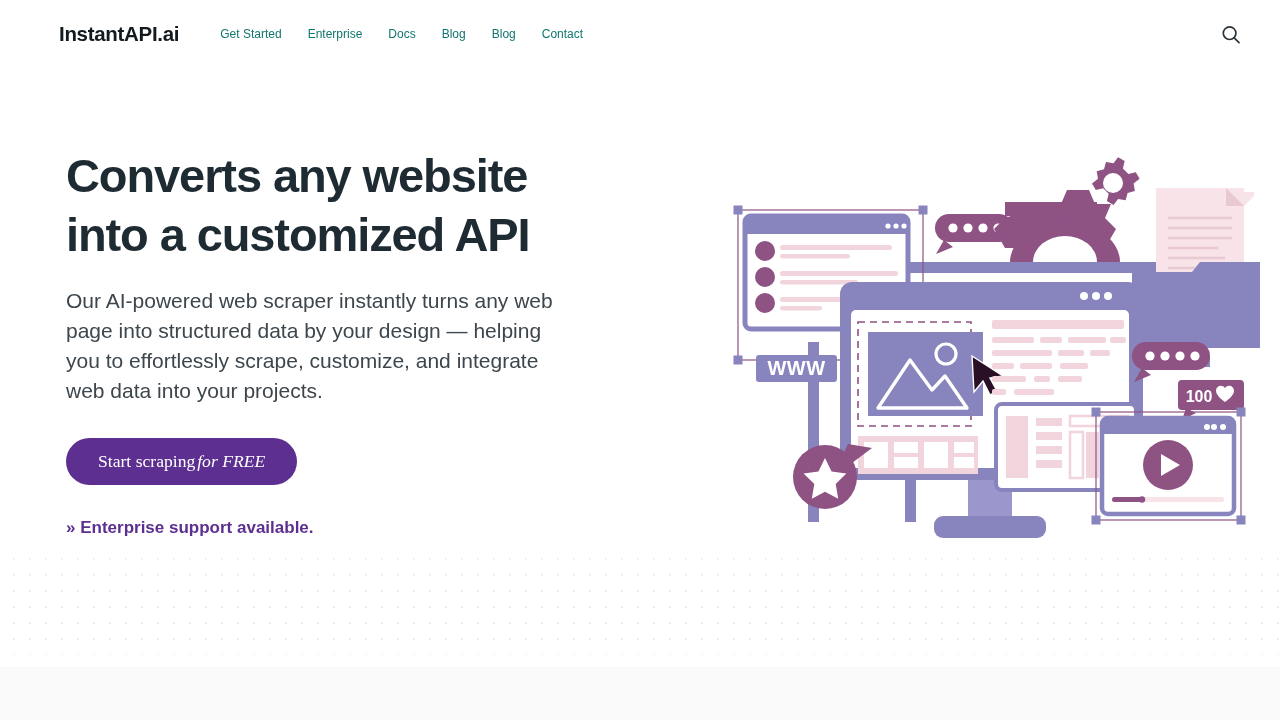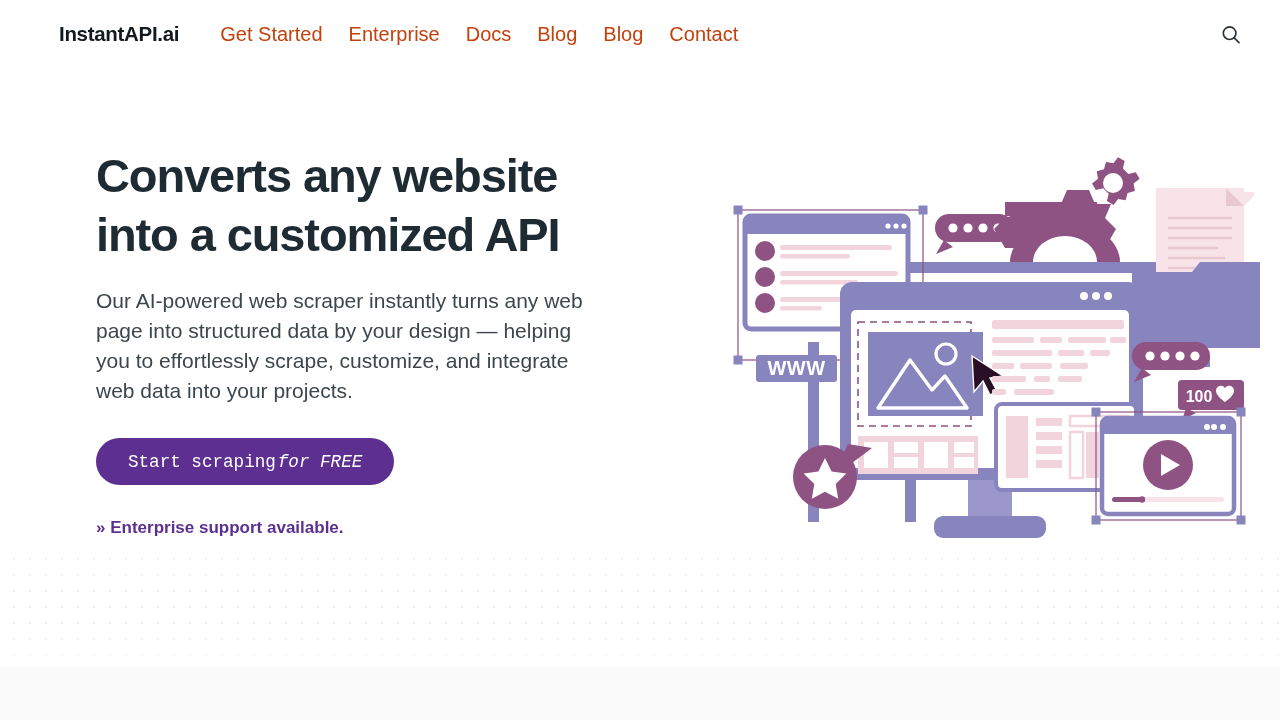--- a/index.html
+++ b/index.html
@@ -60,43 +60,43 @@
     letter-spacing: -0.3px;
     white-space: nowrap;
   }
   .nav {
     display: flex;
     align-items: center;
     margin-left: 28px;
     gap: 0px;
   }
   .nav-item {
-    font-size: 20px;
-    color: #c2410c;
+    font-size: 12px;
+    color: #0f766e;
     padding: 6px 13px;
     white-space: nowrap;
     text-decoration: none;
     cursor: pointer;
   }
   .search-btn {
     position: absolute;
     right: 36px;
     top: 22px;
     width: 26px;
     height: 26px;
     cursor: pointer;
     display: flex;
     align-items: center;
     justify-content: center;
   }
 
   
   .hero-left {
     position: absolute;
-    left: 96px;
+    left: 66px;
     top: 146px;
     width: 540px;
     z-index: 3;
   }
   .headline {
     font-size: 47px;
     line-height: 59px;
     font-weight: bold;
     color: #1e2b33;
     letter-spacing: -1.1px;
@@ -114,21 +114,21 @@
     align-items: center;
     justify-content: center;
     height: 47px;
     padding: 0 32px;
     border-radius: 26px;
     background: #5c2f90;
     color: #ffffff;
     font-size: 17.6px;
     border: none;
     cursor: pointer;
-    font-family: Liberation Mono, monospace;
+    font-family: Liberation Serif, serif;
   }
   .cta-btn .italic { font-style: italic; margin-left: 2px; }
   .ent-link {
     display: block;
     margin-top: 33px;
     font-size: 17px;
     font-weight: bold;
     color: #5c2f90;
     text-decoration: none;
     cursor: pointer;

